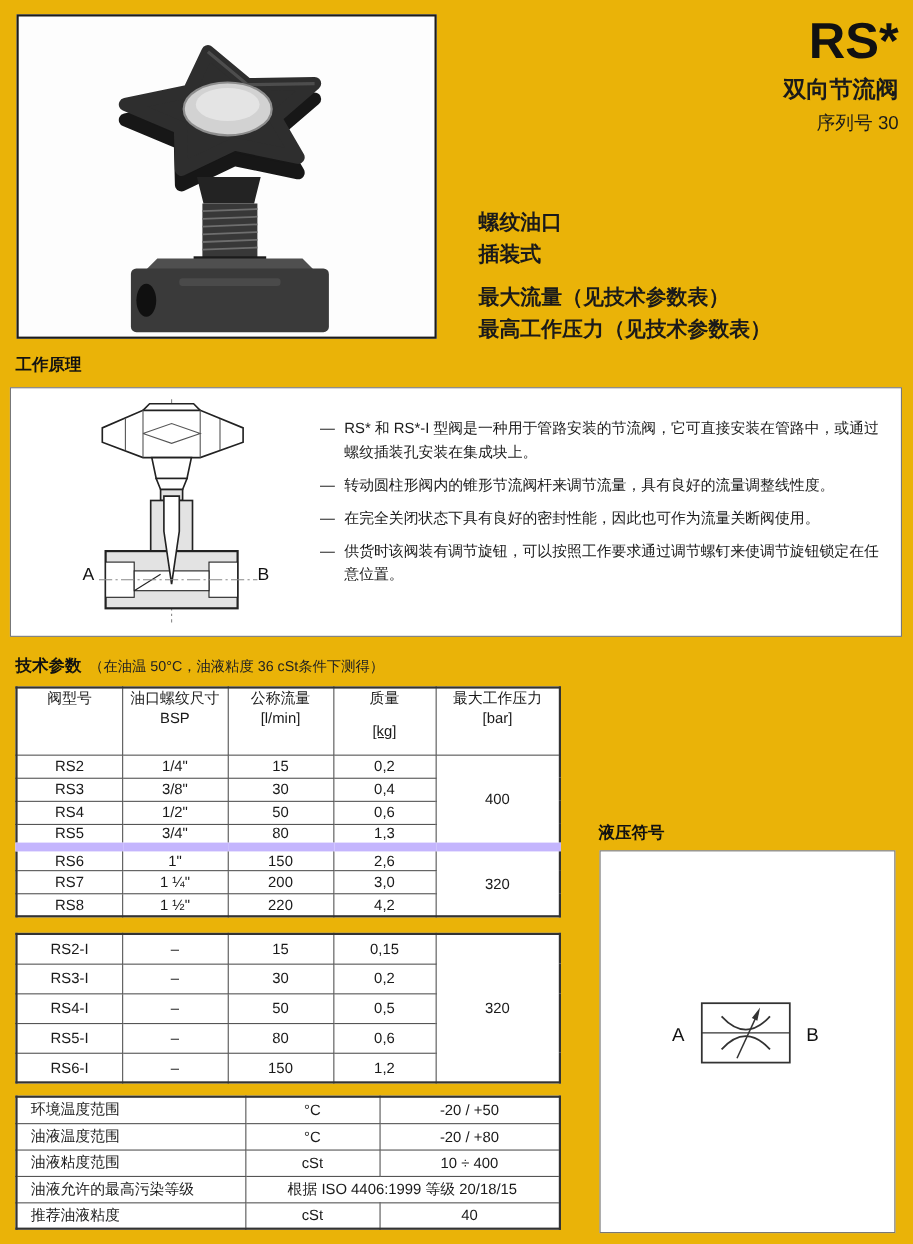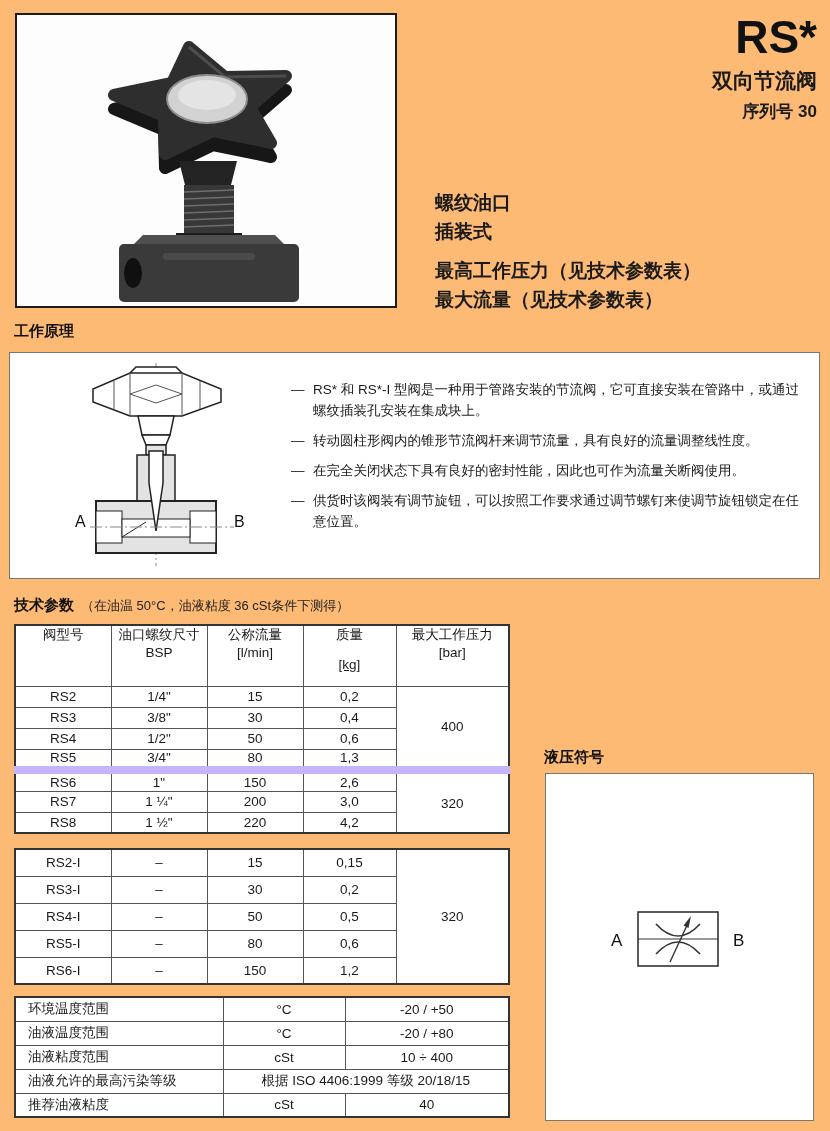--- a/index.html
+++ b/index.html
@@ -1,35 +1,35 @@
 <!DOCTYPE html>
 <html><head>
 <meta charset="utf-8">
 <style>
   * { box-sizing: border-box; margin: 0; padding: 0; }
   html,body { background:#e8e8e8; }
   .page {
     position: relative;
     width: 830px; height: 1131px;
-    background: #fdba74;
+    background: #eab308;
     font-family: "Liberation Sans", sans-serif;
     color: #1a1a1a;
     margin: 0 auto;
     overflow: hidden;
   }
   
   .photo-frame {
     position: absolute; left: 15px; top: 13px;
     width: 382px; height: 295px;
     border: 2px solid #1c1c1c; background: #fdfdfd;
   }
   .title-block { position: absolute; top: 14px; right: 13px; text-align: right; }
   .model-title  { font-size: 46px; font-weight: bold; line-height: 1.0; color:#111; }
   .type-name    { font-size: 21px; font-weight: bold; margin-top: 7px; }
-  .series-no    { font-size: 17px; font-weight: bold; margin-top: 5px; }
+  .series-no    { font-size: 17px; font-weight: normal; margin-top: 5px; }
   .feature-block { position: absolute; left: 435px; top: 188px; font-size: 19px; font-weight: bold; line-height: 1.55; }
   .spec-block    { position: absolute; left: 435px; top: 256px; font-size: 19px; font-weight: bold; line-height: 1.55; }
 
   
   .sec-heading { font-size: 15px; font-weight: bold; color:#111; }
   .wp-heading  { position: absolute; left: 14px; top: 322px; }
   .tp-heading  { position: absolute; left: 14px; top: 596px; }
   .tp-note     { font-size: 13px; font-weight: normal; margin-left: 7px; color:#222; }
   .hs-heading  { position: absolute; left: 544px; top: 748px; }
 
@@ -116,22 +116,22 @@
     <div class="model-title">RS*</div>
     <div class="type-name">双向节流阀</div>
     <div class="series-no">序列号 30</div>
   </div>
 
   <div class="feature-block">
     <div>螺纹油口</div>
     <div>插装式</div>
   </div>
   <div class="spec-block">
+    <div>最大流量（见技术参数表）</div>
     <div>最高工作压力（见技术参数表）</div>
-    <div>最大流量（见技术参数表）</div>
   </div>
 
   <div class="sec-heading wp-heading">工作原理</div>
   <div class="wp-box">
     <svg class="wp-diagram" width="172" height="207" viewBox="0 0 172 207">
 
       <line x1="82" y1="2" x2="82" y2="205" stroke="#888" stroke-width="1" stroke-dasharray="12 3 2 3"></line>
 
       <polyline points="56,12 62,6 102,6 108,12" fill="#fff" stroke="#222" stroke-width="1.5"></polyline>
       <polygon points="56,12 108,12 147,28 147,41 108,55 56,55 19,41 19,28" fill="#fff" stroke="#222" stroke-width="1.5"></polygon>

